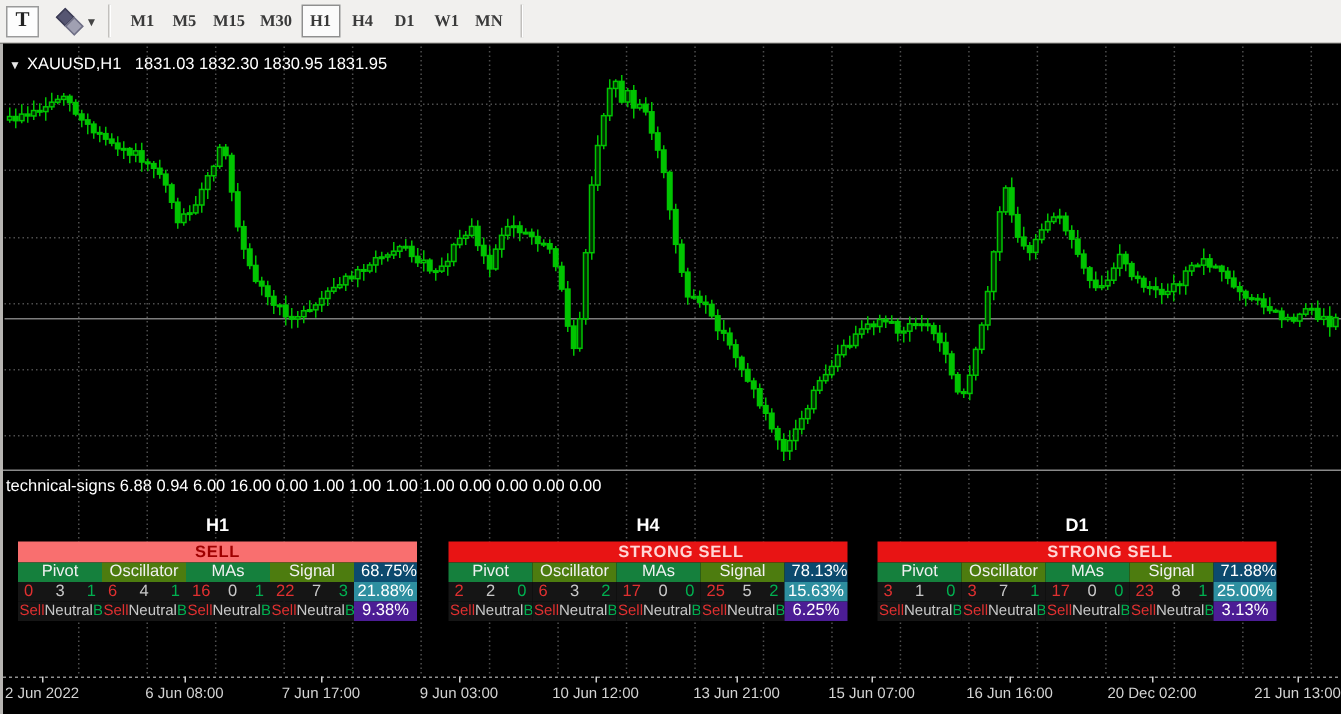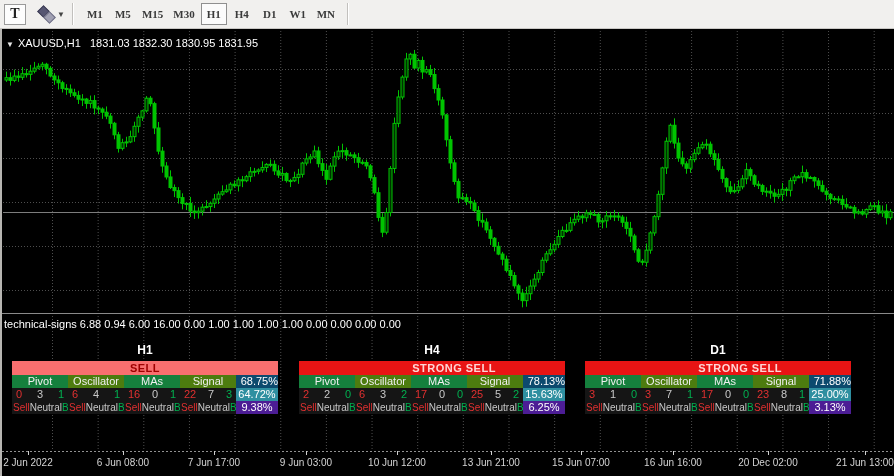--- a/index.html
+++ b/index.html
@@ -653,21 +653,21 @@
         <span class="c-buy">3</span>
       </div>
       <div class="label-row">
         <span class="c-sell">Sell</span>
         <span class="c-neu">Neutral</span>
         <span class="c-buy">Buy</span>
       </div>
     </div>
     <div class="pct-col">
       <div class="pct pct-sell">68.75%</div>
-      <div class="pct pct-neu">64.72%</div>
+      <div class="pct pct-neu">21.88%</div>
       <div class="pct pct-buy">9.38%</div>
     </div>
   </div>
 </div>
 
 <div class="panel" style="left:299px">
   <div class="panel-title">H4</div>
   <div class="panel-banner banner-strong">STRONG SELL</div>
   <div class="panel-table">
     <div class="col-group">

